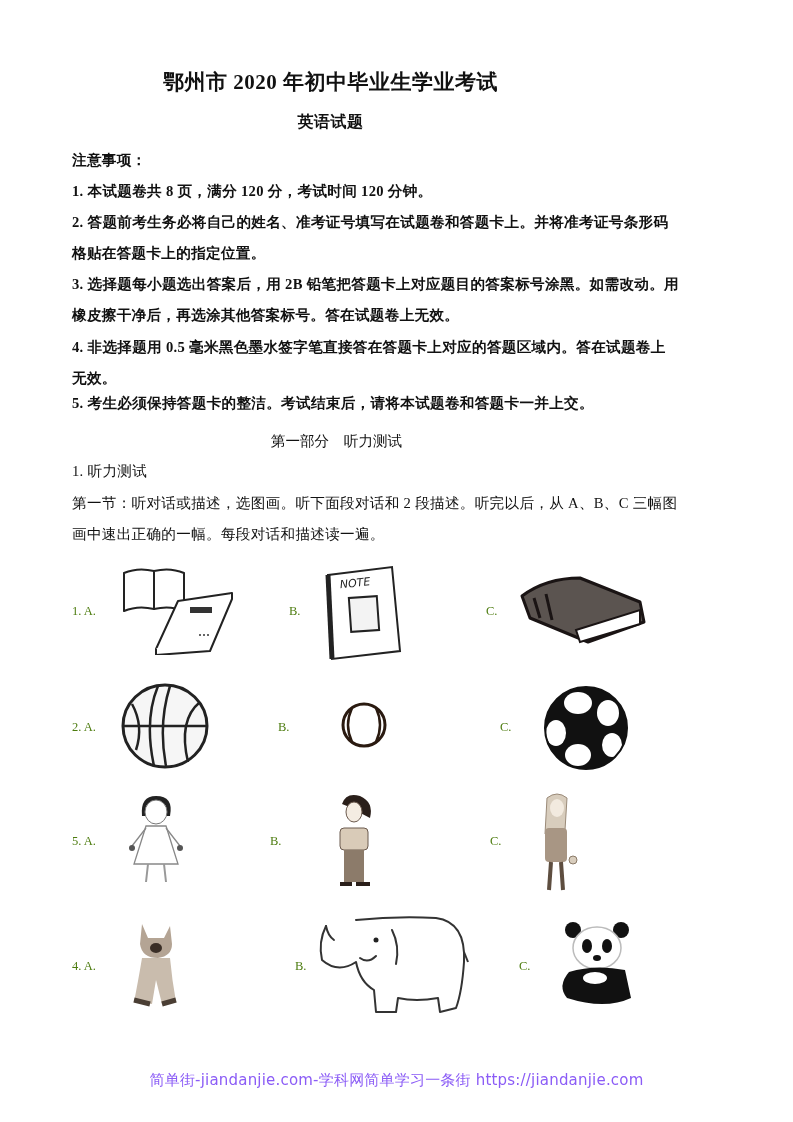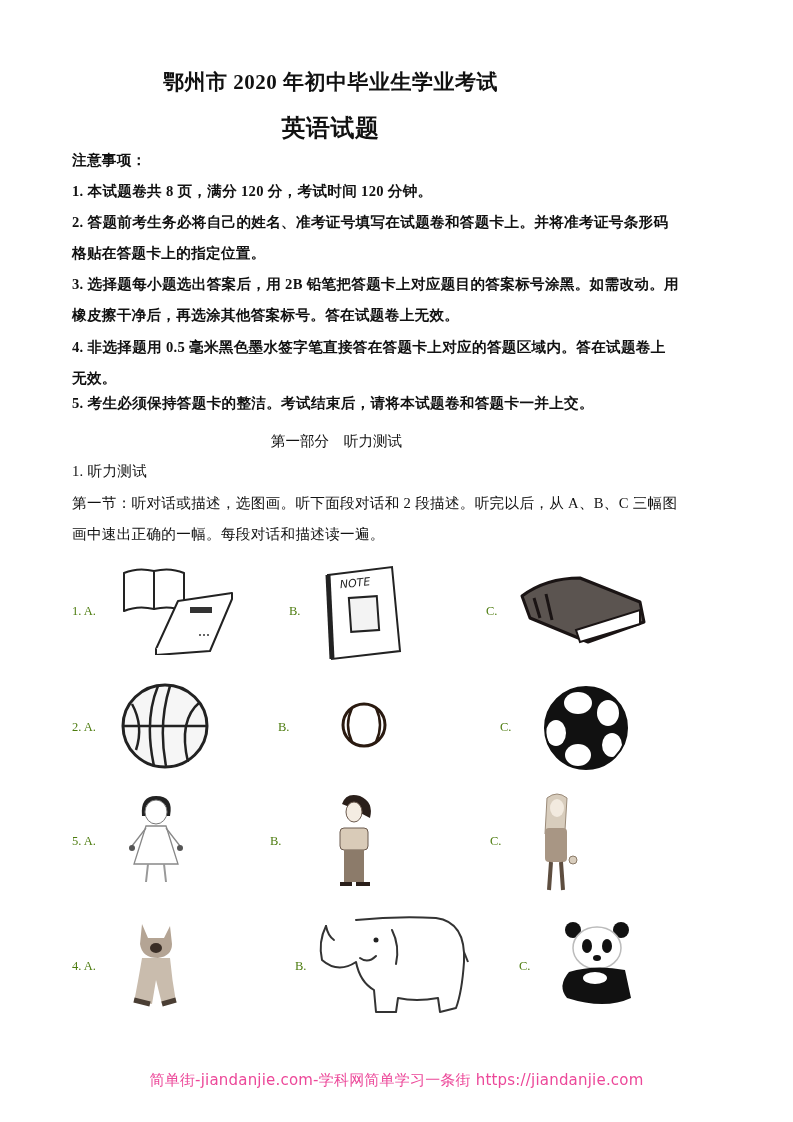--- a/index.html
+++ b/index.html
@@ -6,27 +6,27 @@
   body { width:793px; height:1122px; position:relative; overflow:hidden;
          font-family:"Liberation Serif","DejaVu Serif",serif; color:#111; }
   .abs { position:absolute; }
   .title { left:0; width:661px; text-align:center; font-weight:bold; font-size:21px; letter-spacing:0.5px; }
   .para { left:72px; width:660px; font-size:14.6px; font-weight:bold; line-height:31.5px; letter-spacing:0.3px; }
   .para.normal { font-weight:normal; }
   .center { left:0; width:673px; text-align:center; font-size:14.6px; }
   .lbl { font-size:12.5px; color:#4d7c0f; }
   .pic { position:absolute; }
   .footer { left:0; width:793px; text-align:center; font-family:"DejaVu Sans","Liberation Sans",sans-serif;
-            font-size:15px; color:#ec4899; letter-spacing:0.2px; }
+            font-size:15px; color:#8b5cf6; letter-spacing:0.2px; }
 </style>
 </head>
 <body>
 
 <div class="abs title" style="top:68px;">鄂州市 2020 年初中毕业生学业考试</div>
-<div class="abs title" style="top:112px;font-size:24px;">英语试题</div>
+<div class="abs title" style="top:112px;font-size:16px;">英语试题</div>
 
 <div class="abs para" style="top:145px;">注意事项：</div>
 <div class="abs para" style="top:176px;">1. 本试题卷共 8 页，满分 120 分，考试时间 120 分钟。</div>
 <div class="abs para" style="top:207px;">2. 答题前考生务必将自己的姓名、准考证号填写在试题卷和答题卡上。并将准考证号条形码</div>
 <div class="abs para" style="top:238px;">格贴在答题卡上的指定位置。</div>
 <div class="abs para" style="top:269px;">3. 选择题每小题选出答案后，用 2B 铅笔把答题卡上对应题目的答案标号涂黑。如需改动。用</div>
 <div class="abs para" style="top:300px;">橡皮擦干净后，再选涂其他答案标号。答在试题卷上无效。</div>
 <div class="abs para" style="top:332px;">4. 非选择题用 0.5 毫米黑色墨水签字笔直接答在答题卡上对应的答题区域内。答在试题卷上</div>
 <div class="abs para" style="top:363px;">无效。</div>
 <div class="abs para" style="top:388px;">5. 考生必须保持答题卡的整洁。考试结束后，请将本试题卷和答题卡一并上交。</div>

